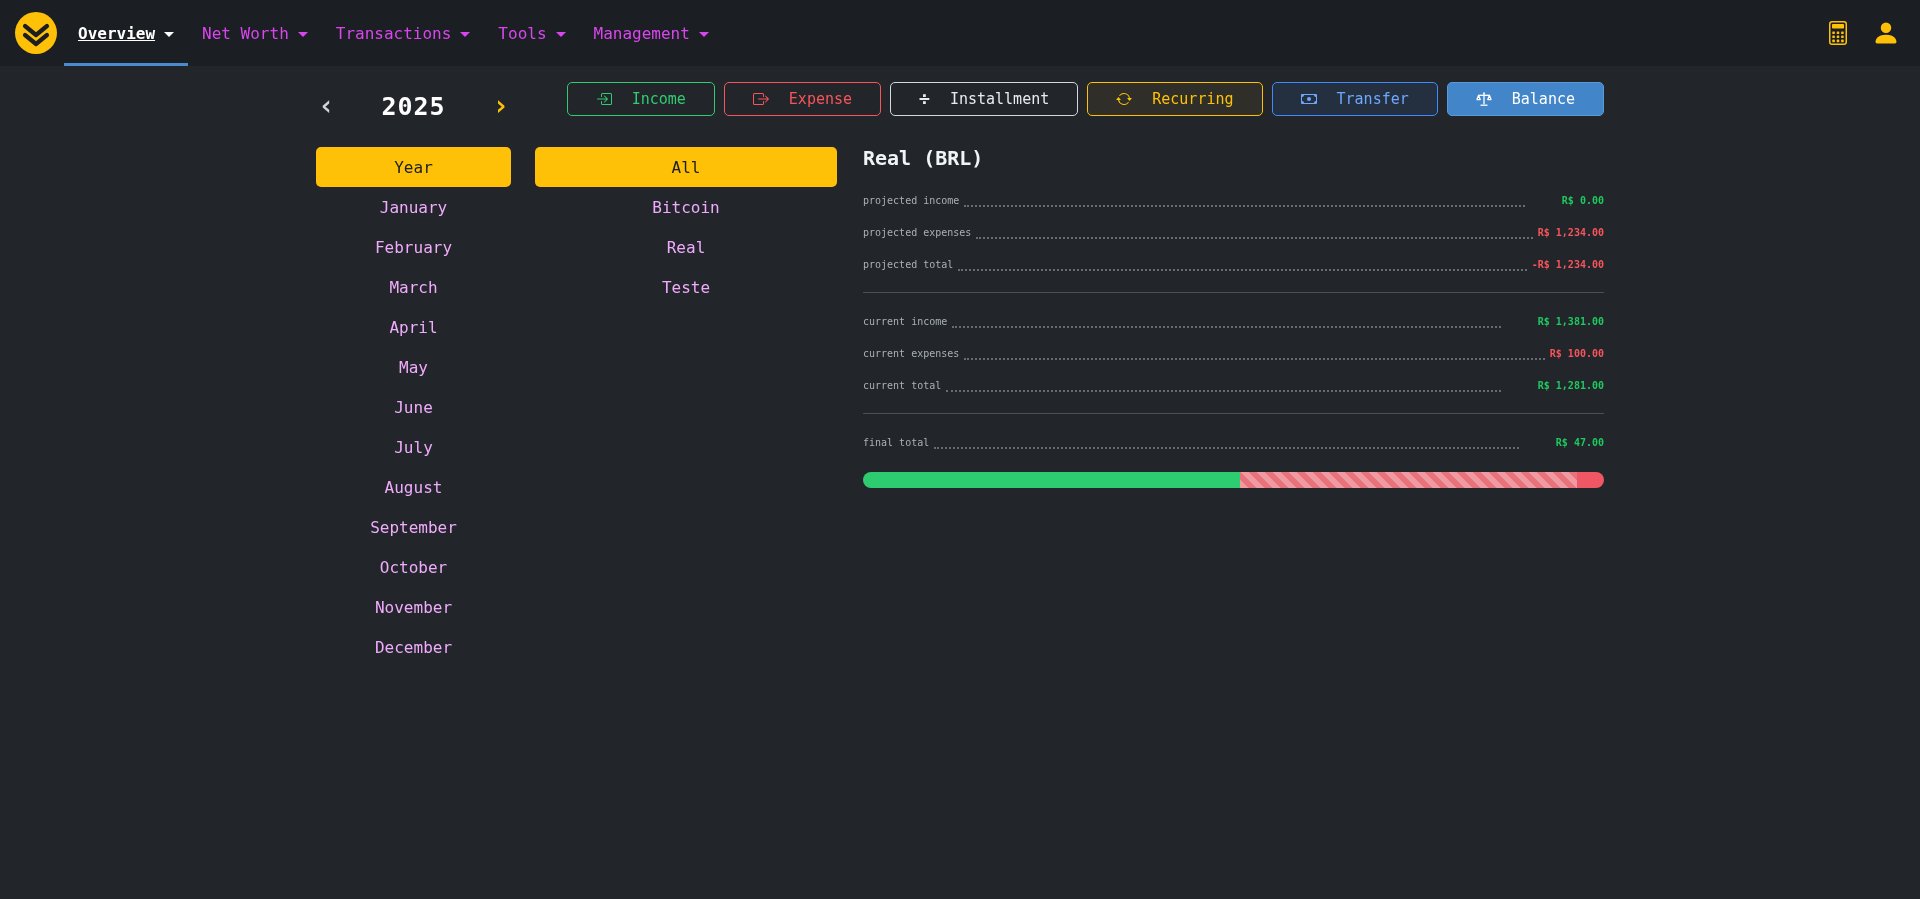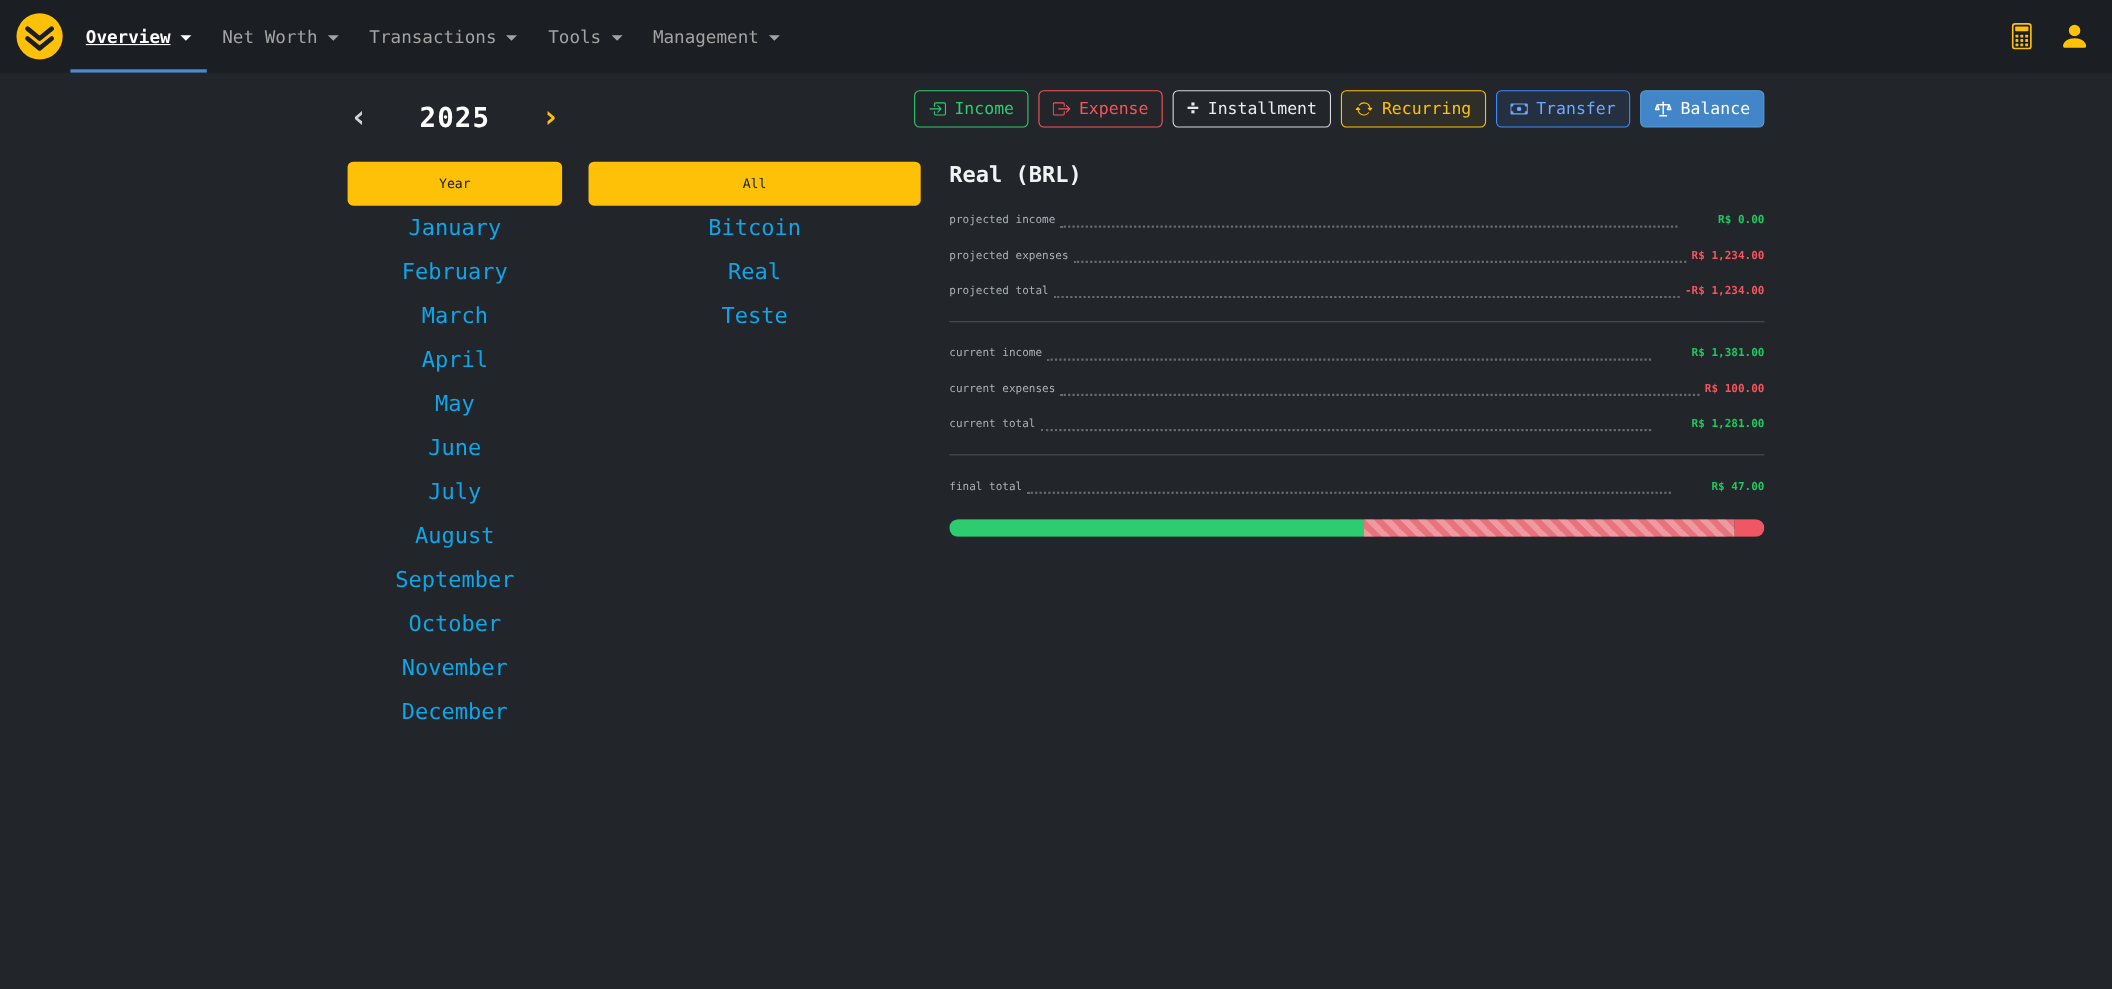--- a/index.html
+++ b/index.html
@@ -5,47 +5,47 @@
   html,body{margin:0;padding:0;background:#22262b;overflow:hidden;}
   *{box-sizing:border-box;}
   #app{position:relative;width:1920px;height:899px;background:#22262b;
        font-family:"DejaVu Sans Mono","Liberation Mono",monospace;}
 
   
   .navbar{position:absolute;top:0;left:0;right:0;height:66px;background:#1b1e22;
           display:flex;align-items:stretch;padding:0 10px 0 14px;}
   .brand{display:flex;align-items:center;cursor:pointer;}
   .nav-items{display:flex;align-items:stretch;margin-left:6px;}
-  .nav-item{display:flex;align-items:center;gap:9px;padding:0 14px;color:#a3a3a3;
+  .nav-item{display:flex;align-items:center;gap:9px;padding:0 14px;color:#d946ef;
             font-size:16px;cursor:pointer;border-bottom:3px solid transparent;border-top:3px solid transparent;}
   .nav-item.active{color:#ffffff;font-weight:700;border-bottom-color:#4a8bd0;text-decoration:underline;}
   .caret{width:0;height:0;border-left:5px solid transparent;border-right:5px solid transparent;
          border-top:5.5px solid currentColor;margin-top:2px;}
   .nav-right{margin-left:auto;display:flex;align-items:center;gap:22px;color:#ffc107;padding-right:10px;}
   .nav-ico{display:flex;align-items:center;cursor:pointer;}
 
   
   .container{position:absolute;left:316px;top:66px;width:1288px;height:833px;}
   .col-months{position:absolute;left:0;top:20px;width:195px;}
   .col-accounts{position:absolute;left:219px;top:81px;width:302px;}
   .year-nav{display:flex;align-items:center;justify-content:space-between;height:40px;
             margin-bottom:21px;padding:0 2px;}
   .chev{font-size:28px;font-weight:700;line-height:1;cursor:pointer;user-select:none;}
   .chev-prev{color:#ced4da;}
   .chev-next{color:#ffc107;}
   .year-label{color:#ffffff;font-size:25px;font-weight:700;letter-spacing:1px;}
   .btn-solid-yellow{display:block;width:100%;height:40px;background:#ffc107;color:#1b1e22;
-            border:none;border-radius:5px;font-family:inherit;font-size:12px;cursor:pointer;}
+            border:none;border-radius:5px;font-family:inherit;font-size:16px;cursor:pointer;}
   .pick-item{height:40px;display:flex;align-items:center;justify-content:center;
-             color:#0ea5e9;font-size:20px;cursor:pointer;}
+             color:#f0abfc;font-size:16px;cursor:pointer;}
 
   
   .summary{position:absolute;left:547px;top:16px;width:741px;}
   .filter-row{display:flex;justify-content:flex-end;gap:9px;height:34px;}
-  .fbtn{display:inline-flex;align-items:center;gap:8px;padding:0 12px;height:34px;
+  .fbtn{display:inline-flex;align-items:center;gap:20px;padding:0 28px;height:34px;
         border-radius:5px;border:1px solid;background:transparent;color:inherit;
         font-family:inherit;font-size:15px;cursor:pointer;white-space:nowrap;}
   .fic{display:flex;align-items:center;}
   .f-income{color:#2fcc71;border-color:#2fcc71;}
   .f-expense{color:#f8545b;border-color:#f8545b;}
   .f-installment{color:#e9ecef;border-color:#d5d9dd;}
   .f-recurring{color:#ffc107;border-color:#ffc107;background:rgba(255,193,7,.06);}
   .f-transfer{color:#6ea8fe;border-color:#3d8bfd;background:rgba(61,139,253,.10);}
   .f-balance{color:#ffffff;border-color:#5a9ad8;background:#4285c9;align-items:center;}
   .divide-glyph{font-size:18px;font-weight:700;line-height:1;}

